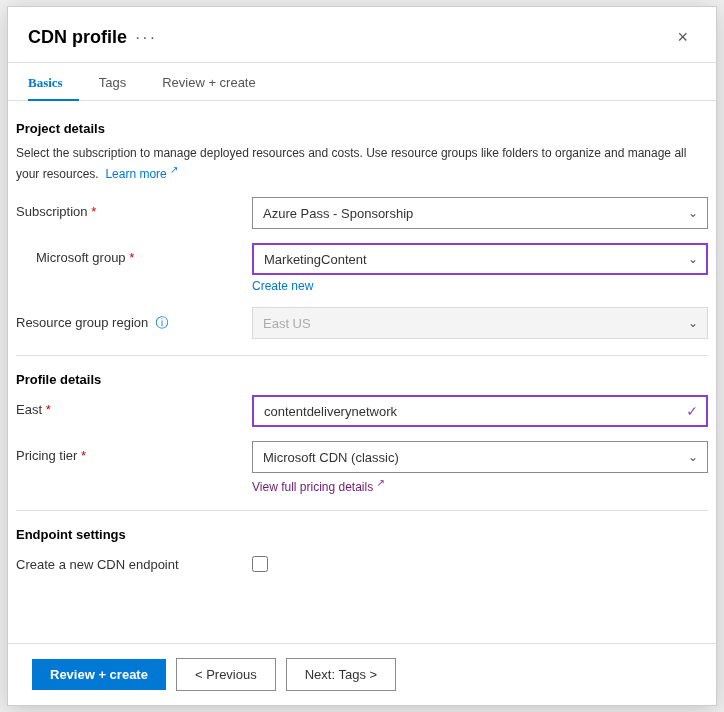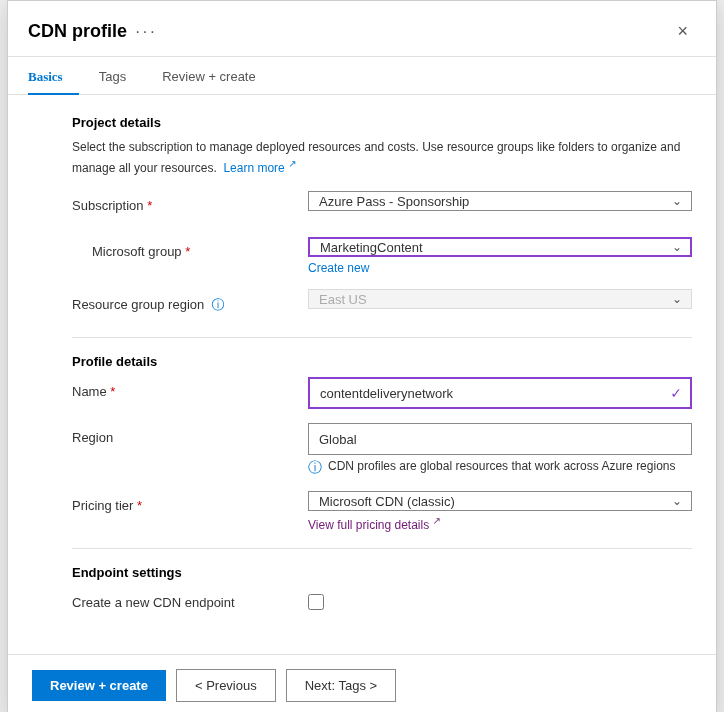--- a/index.html
+++ b/index.html
@@ -73,24 +73,23 @@
       border-bottom: 2px solid transparent;
       margin-bottom: -1px;
     }
     .tab.active {
       color: #0078d4;
       border-bottom: 2px solid #0078d4;
       font-weight: 600;
       font-family: Liberation Serif, serif;
     }
     .dialog-body {
-      padding: 20px 24px;
+      padding: 20px 8px;
       flex: 1;
       overflow-y: auto;
-      margin-left: 40px;
     }
     .section-title {
       font-size: 13px;
       font-weight: 700;
       color: #000;
       margin-bottom: 8px;
     }
     .section-desc {
       font-size: 12px;
       color: #333;
@@ -132,21 +131,21 @@
       flex: 1;
       display: flex;
       flex-direction: column;
     }
     .select-wrapper {
       position: relative;
       width: 100%;
     }
     .select-box {
       width: 100%;
-      height: 20px;
+      height: 32px;
       border: 1px solid #8a8a8a;
       background: #fff;
       padding: 0 30px 0 10px;
       font-size: 13px;
       appearance: none;
       cursor: pointer;
       color: #333;
     }
     .select-box.active-border {
       border-color: #8a3fd1;
@@ -339,43 +338,31 @@
         </div>
       </div>
     </div>
 
     <hr class="section-divider">
 
     <div class="section-title">Profile details</div>
 
     <div class="form-row">
       <div class="form-label">
-        <span>Name</span>
+        <span>East</span>
         <span class="required"> *</span>
       </div>
       <div class="form-control">
         <div class="input-with-check">
           <input type="text" class="input-box active-border" value="contentdeliverynetwork" style="">
           <span class="check-icon">✓</span>
         </div>
       </div>
     </div>
 
-    <div class="form-row">
-      <div class="form-label">
-        <span>Region</span>
-      </div>
-      <div class="form-control">
-        <input type="text" class="input-box" readonly="" value="Global" style="">
-        <div class="info-msg">
-          <span class="info-icon">ⓘ</span>
-          <span>CDN profiles are global resources that work across Azure regions</span>
-        </div>
-      </div>
-    </div>
 
     <div class="form-row">
       <div class="form-label">
         <span>Pricing tier</span>
         <span class="required"> *</span>
       </div>
       <div class="form-control">
         <div class="select-wrapper">
           <select class="select-box">
             <option>Microsoft CDN (classic)</option>

